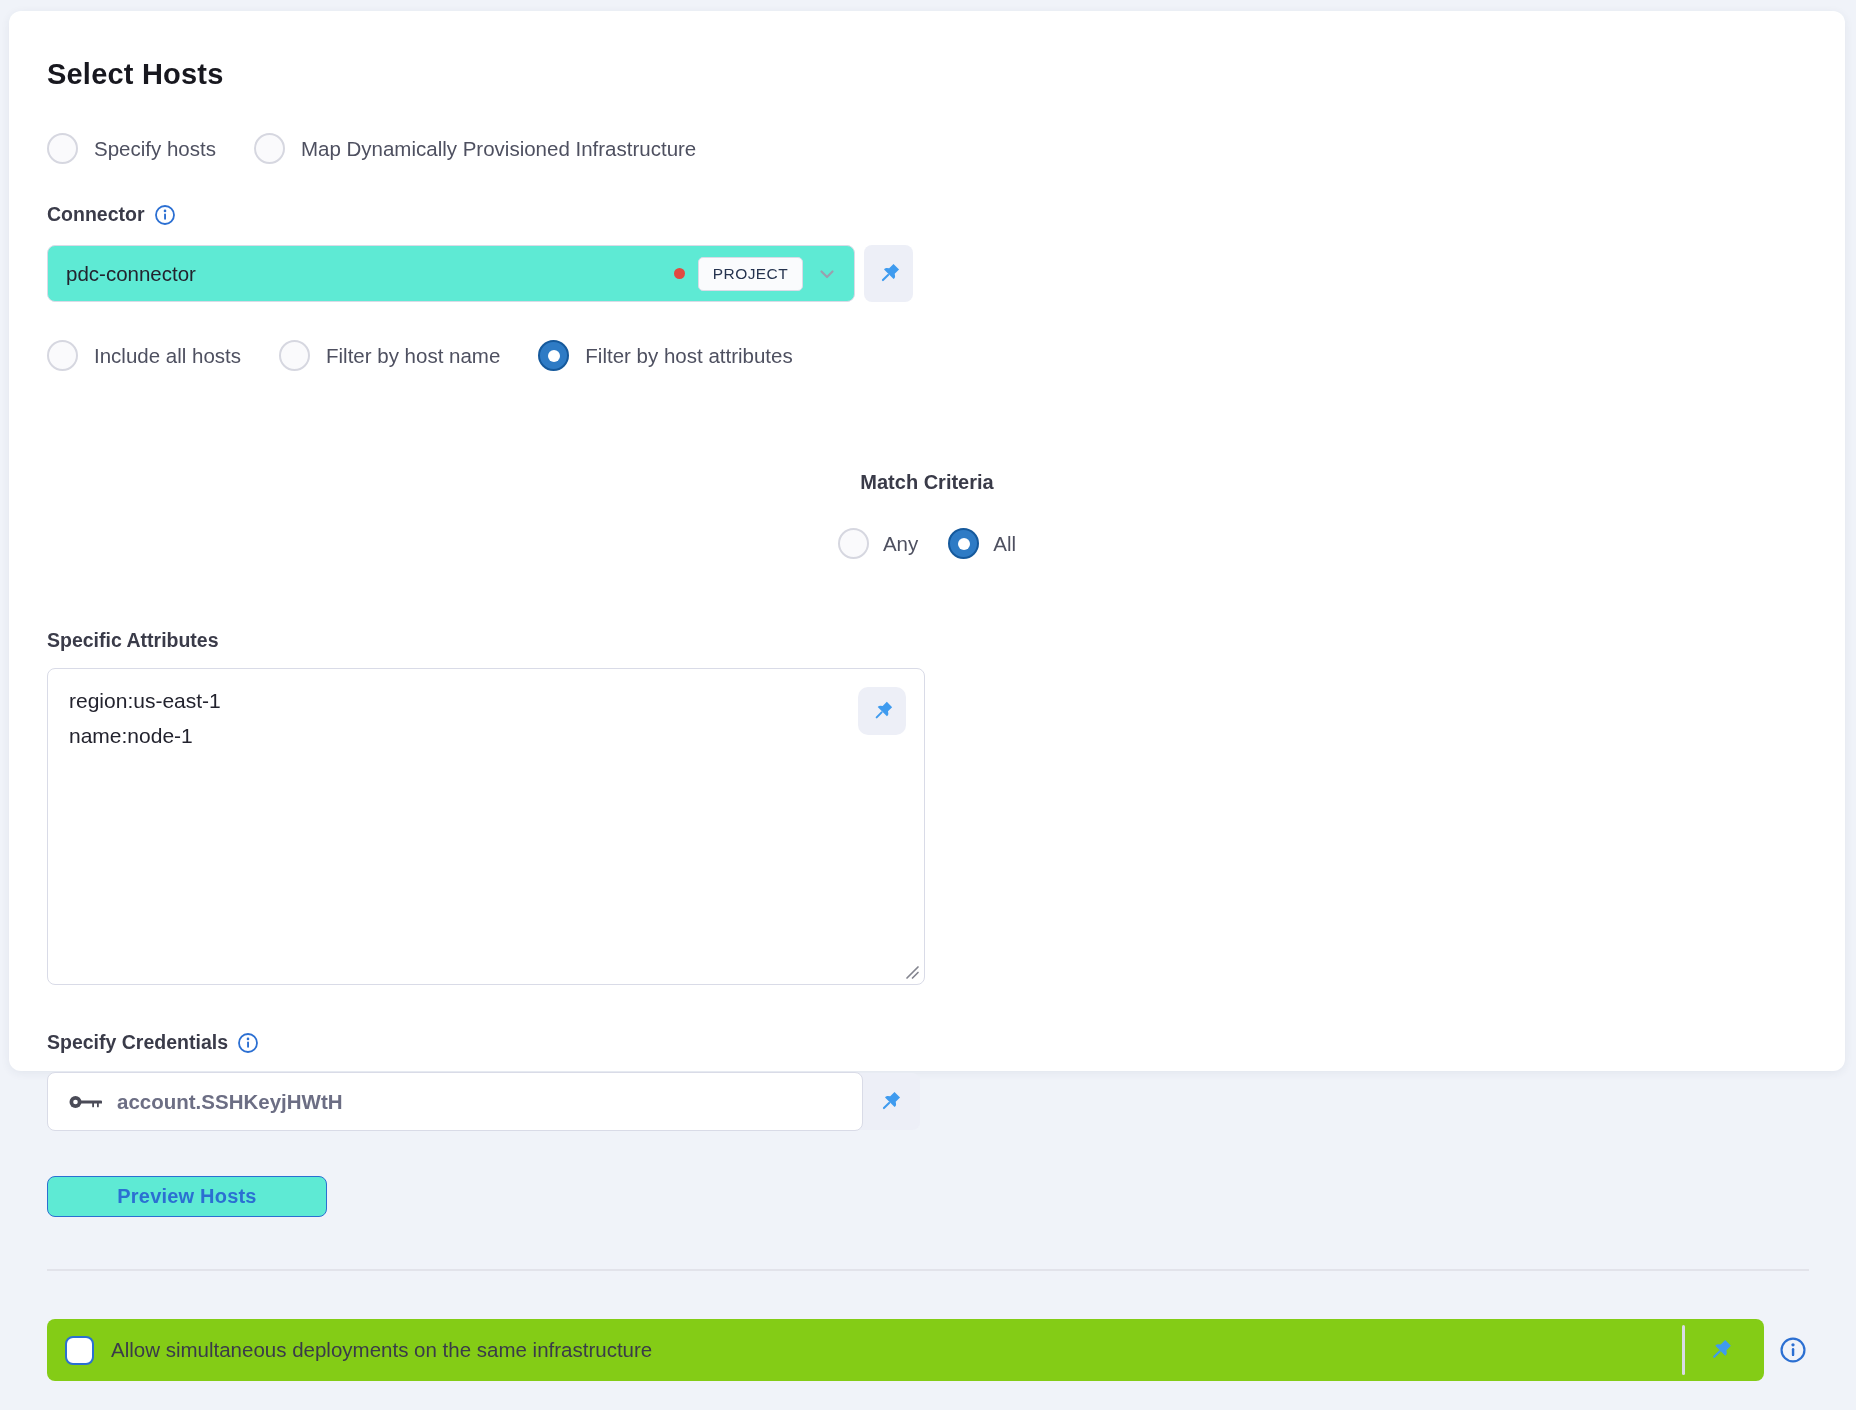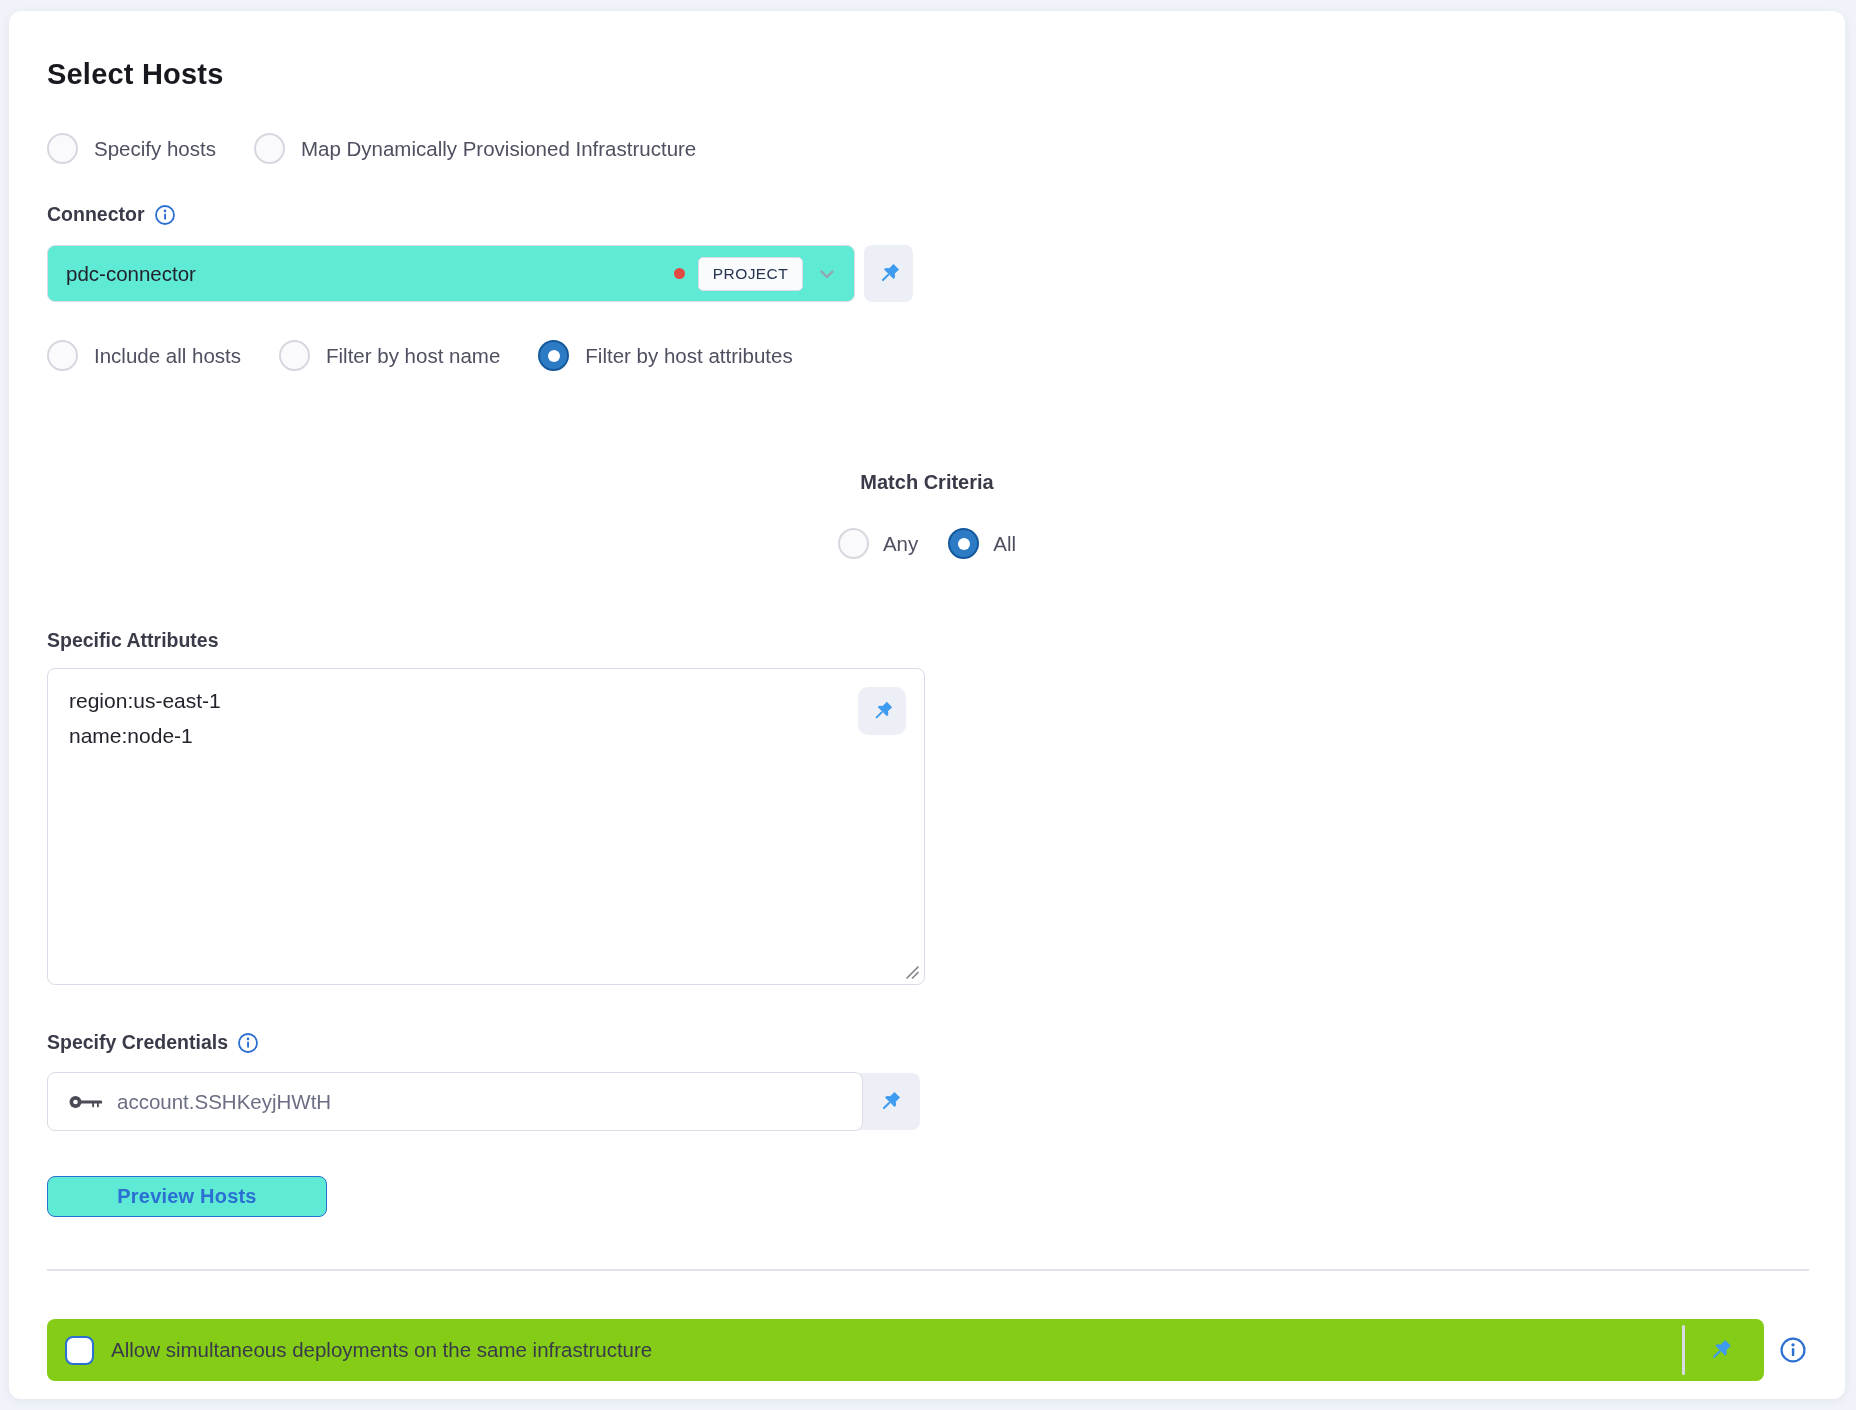--- a/index.html
+++ b/index.html
@@ -6,21 +6,21 @@
   html, body { width: 1856px; height: 1410px; }
   body {
     background: #f0f3f9;
     font-family: "Liberation Sans", "DejaVu Sans", sans-serif;
     color: #23232e;
     overflow: hidden;
   }
   .card {
     position: absolute;
     left: 9px; top: 11px;
-    width: 1836px; height: 1388px;
+    width: 1836px; height: 1060px;
     background: #ffffff;
     border-radius: 12px;
     box-shadow: 0 2px 10px rgba(40, 50, 90, 0.07);
     padding: 47px 38px 0 38px;
   }
   .title {
     font-size: 29px;
     font-weight: 700;
     color: #18181f;
     letter-spacing: 0.2px;
@@ -95,21 +95,21 @@
   }
   .attrs-pin {
     position: absolute; top: 19px; right: 19px;
     width: 48px; height: 48px; border-radius: 10px;
     background: #edeff7;
     display: flex; align-items: center; justify-content: center;
     cursor: pointer;
   }
   .resize-handle { position: absolute; right: 5px; bottom: 5px; cursor: nwse-resize; }
   
-  .cred-wrap { margin-top: 18px; position: relative; width: 873px; height: 59px; }
+  .cred-wrap { margin-top: 18px; position: relative; width: 873px; height: 59px; font-weight: bold; }
   .cred-addon {
     position: absolute; top: 1px; bottom: 1px; right: 0; width: 120px;
     background: #edeff7; border-radius: 8px;
     display: flex; align-items: center; justify-content: flex-end;
     padding-right: 17px;
   }
   .cred-field {
     position: absolute; left: 0; top: 0; bottom: 0; right: 57px;
     background: #fff; border: 1px solid #d9dbe7; border-radius: 8px;
     display: flex; align-items: center; gap: 15px;

